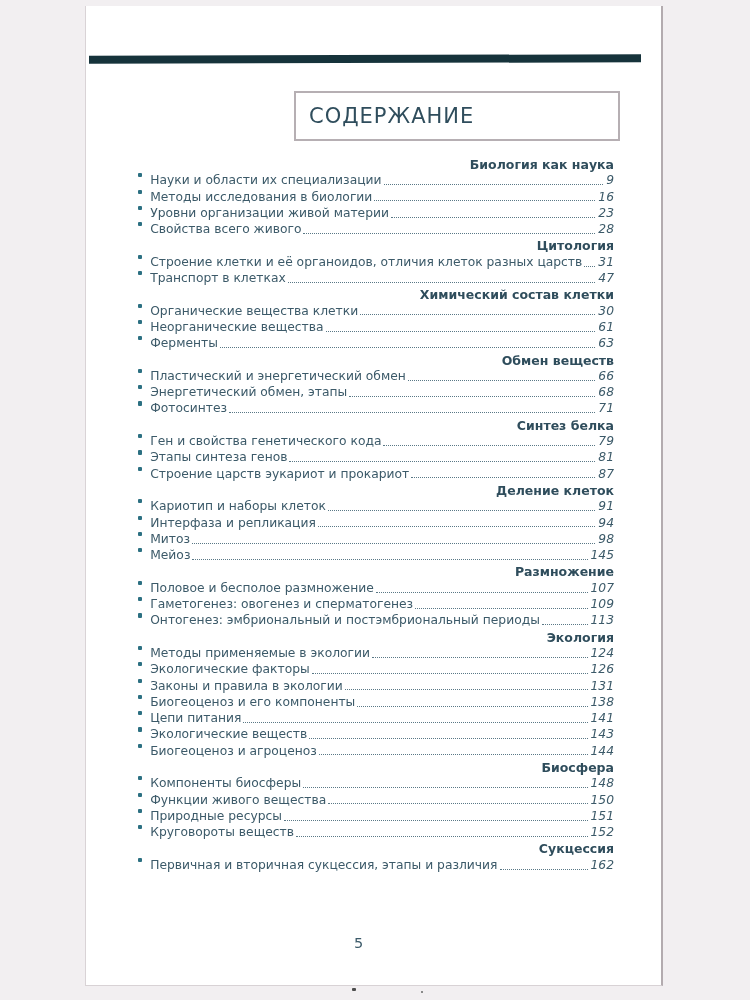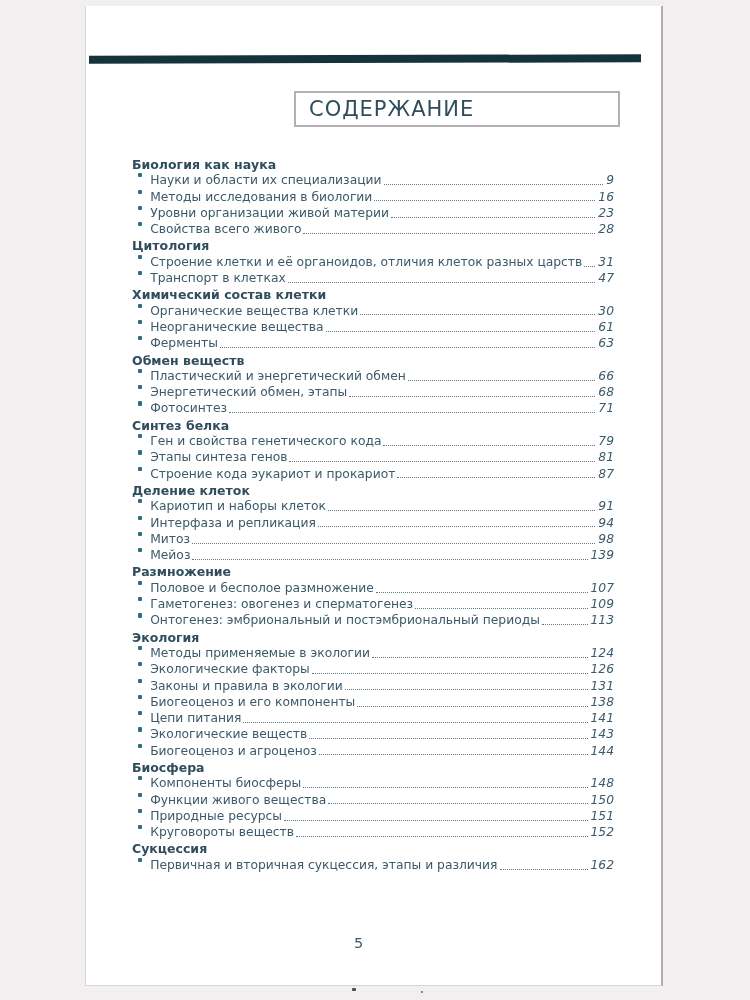--- a/index.html
+++ b/index.html
@@ -19,39 +19,40 @@
     border-bottom: 1px solid #d8d2d5;
   }
   .top-bar {
     position: absolute; left: 3px; top: 49px;
     width: 552px; height: 8px;
     background: var(--top-bar, #16333b);
     transform: rotate(-0.15deg);
   }
   .title-box {
     position: absolute; left: 208px; top: 85px;
-    width: 326px; height: 36px;
+    width: 326px; height: 50px;
     border: 2px solid #b6afb3;
     display: flex; align-items: center;
   }
   .title-text {
     font-size: 21px;
     letter-spacing: 1px;
     color: var(--heading, #2f4d5c);
     padding-left: 13px;
   }
   .toc {
     position: absolute; left: 46px; top: 151px;
     width: 482px;
   }
   .toc-heading {
     height: 16.3px; line-height: 16.3px;
     font-size: 12.5px; font-weight: bold;
     color: var(--heading, #2f4d5c);
     white-space: nowrap;
+    text-align: right;
   }
   .toc-entry {
     height: 16.3px;
     display: flex; 
     padding-left: 6px;
     color: var(--text, #3c5a69);
   }
   .bullet {
     width: 4.2px; height: 4.2px; flex: none;
     background: var(--bullet, #2c7082);
@@ -180,21 +181,21 @@
         <span class="pagenum">79</span>
       </div>
       <div class="toc-entry">
         <span class="bullet"></span>
         <span class="label">Этапы синтеза генов</span>
         <span class="leader"></span>
         <span class="pagenum">81</span>
       </div>
       <div class="toc-entry">
         <span class="bullet"></span>
-        <span class="label">Строение кода эукариот и прокариот</span>
+        <span class="label">Строение царств эукариот и прокариот</span>
         <span class="leader"></span>
         <span class="pagenum">87</span>
       </div>
       <div class="toc-heading">Деление клеток</div>
       <div class="toc-entry">
         <span class="bullet"></span>
         <span class="label">Кариотип и наборы клеток</span>
         <span class="leader"></span>
         <span class="pagenum">91</span>
       </div>
@@ -207,21 +208,21 @@
       <div class="toc-entry">
         <span class="bullet"></span>
         <span class="label">Митоз</span>
         <span class="leader"></span>
         <span class="pagenum">98</span>
       </div>
       <div class="toc-entry">
         <span class="bullet"></span>
         <span class="label">Мейоз</span>
         <span class="leader"></span>
-        <span class="pagenum">139</span>
+        <span class="pagenum">145</span>
       </div>
       <div class="toc-heading">Размножение</div>
       <div class="toc-entry">
         <span class="bullet"></span>
         <span class="label">Половое и бесполое размножение</span>
         <span class="leader"></span>
         <span class="pagenum">107</span>
       </div>
       <div class="toc-entry">
         <span class="bullet"></span>

